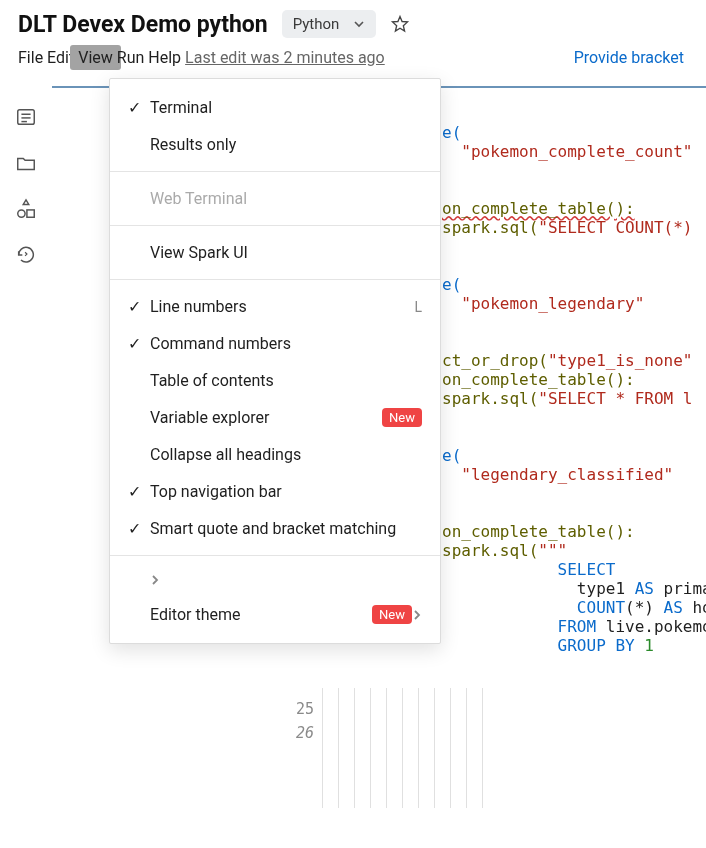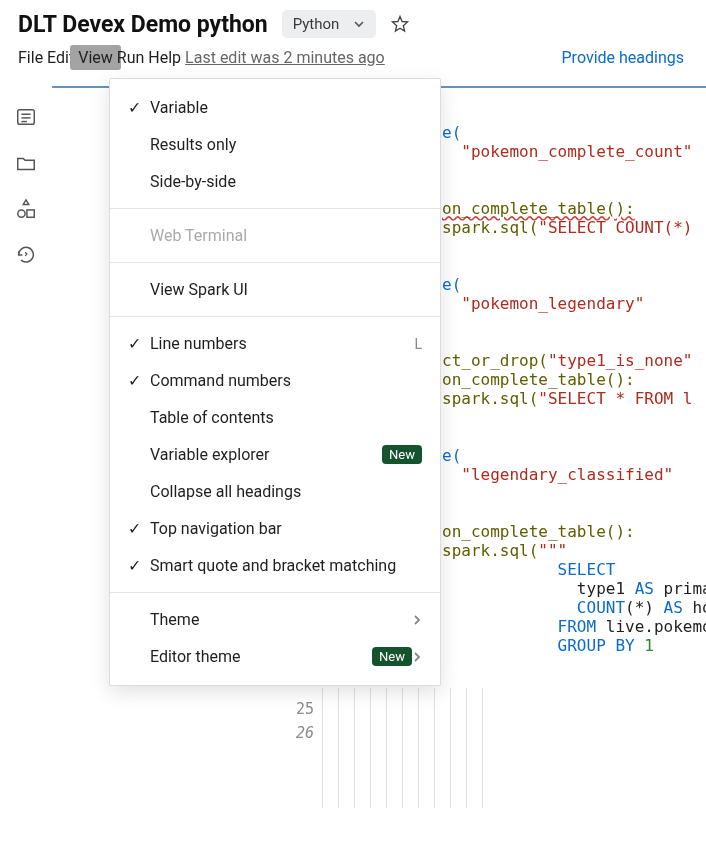--- a/index.html
+++ b/index.html
@@ -154,21 +154,21 @@
     width: 22px;
     display: inline-block;
     font-size: 16px;
     color: #222;
   }
   .dd-label { flex: 1; }
   .dd-shortcut { color: #888; font-size: 14px; }
   .dd-chevron { color: #888; }
   .dd-sep { height: 1px; background: #e4e4e4; margin: 8px 0; }
   .badge-new {
-    background: #14532d;
+    background: #ef4444;
     color: #fff;
     border-radius: 4px;
     font-size: 13px;
     padding: 2px 7px;
     margin-left: 8px;
   }
   .highlight-box {
     position: absolute;
     border: 2px solid #b55236;
     border-radius: 3px;
@@ -192,21 +192,21 @@
         <path d="M12 3 L14.5 9 L21 9.5 L16 14 L17.5 20.5 L12 17 L6.5 20.5 L8 14 L3 9.5 L9.5 9 Z" fill="none" stroke="#444" stroke-width="1.6"></path>
       </svg>
   </div>
   <div class="menu-row">
     <span class="menu-item">File</span>
     <span class="menu-item">Edit</span>
     <span class="menu-item active">View</span>
     <span class="menu-item">Run</span>
     <span class="menu-item">Help</span>
     <span class="last-edit">Last edit was 2 minutes ago</span>
-    <span class="feedback">Provide headings</span>
+    <span class="feedback">Provide bracket</span>
   </div>
 </div>
 
 <div class="body-row">
   <div class="left-rail">
     <svg class="rail-icon" viewBox="0 0 24 24">
         <rect x="3" y="4" width="18" height="16" rx="2" fill="none" stroke="#555" stroke-width="1.6"></rect>
         <line x1="7" y1="9" x2="17" y2="9" stroke="#555" stroke-width="1.6"></line>
         <line x1="7" y1="13" x2="17" y2="13" stroke="#555" stroke-width="1.6"></line>
         <line x1="7" y1="17" x2="13" y2="17" stroke="#555" stroke-width="1.6"></line>
@@ -264,29 +264,25 @@
     </div>
     <div class="indent-guides">
       <span></span><span></span><span></span><span></span><span></span><span></span><span></span><span></span><span></span><span></span><span></span>
     </div>
   </div>
 </div>
 
 <div class="dropdown">
   <div class="dd-item">
     <span class="dd-check">✓</span>
-    <span class="dd-label">Variable</span>
+    <span class="dd-label">Terminal</span>
   </div>
   <div class="dd-item">
     <span class="dd-check"></span>
     <span class="dd-label">Results only</span>
-  </div>
-  <div class="dd-item">
-    <span class="dd-check"></span>
-    <span class="dd-label">Side-by-side</span>
   </div>
   <div class="dd-sep"></div>
   <div class="dd-item disabled">
     <span class="dd-check"></span>
     <span class="dd-label">Web Terminal</span>
   </div>
   <div class="dd-sep"></div>
   <div class="dd-item">
     <span class="dd-check"></span>
     <span class="dd-label">View Spark UI</span>
@@ -318,21 +314,20 @@
     <span class="dd-check">✓</span>
     <span class="dd-label">Top navigation bar</span>
   </div>
   <div class="dd-item">
     <span class="dd-check">✓</span>
     <span class="dd-label">Smart quote and bracket matching</span>
   </div>
   <div class="dd-sep"></div>
   <div class="dd-item">
     <span class="dd-check"></span>
-    <span class="dd-label">Theme</span>
     <span class="dd-chevron">
       <svg width="10" height="14" viewBox="0 0 10 14">
           <path d="M3 3 L7 7 L3 11" stroke="#888" stroke-width="1.8" fill="none"></path>
         </svg>
     </span>
   </div>
   <div class="dd-item">
     <span class="dd-check"></span>
     <span class="dd-label">Editor theme</span>
     <span class="badge-new">New</span>

